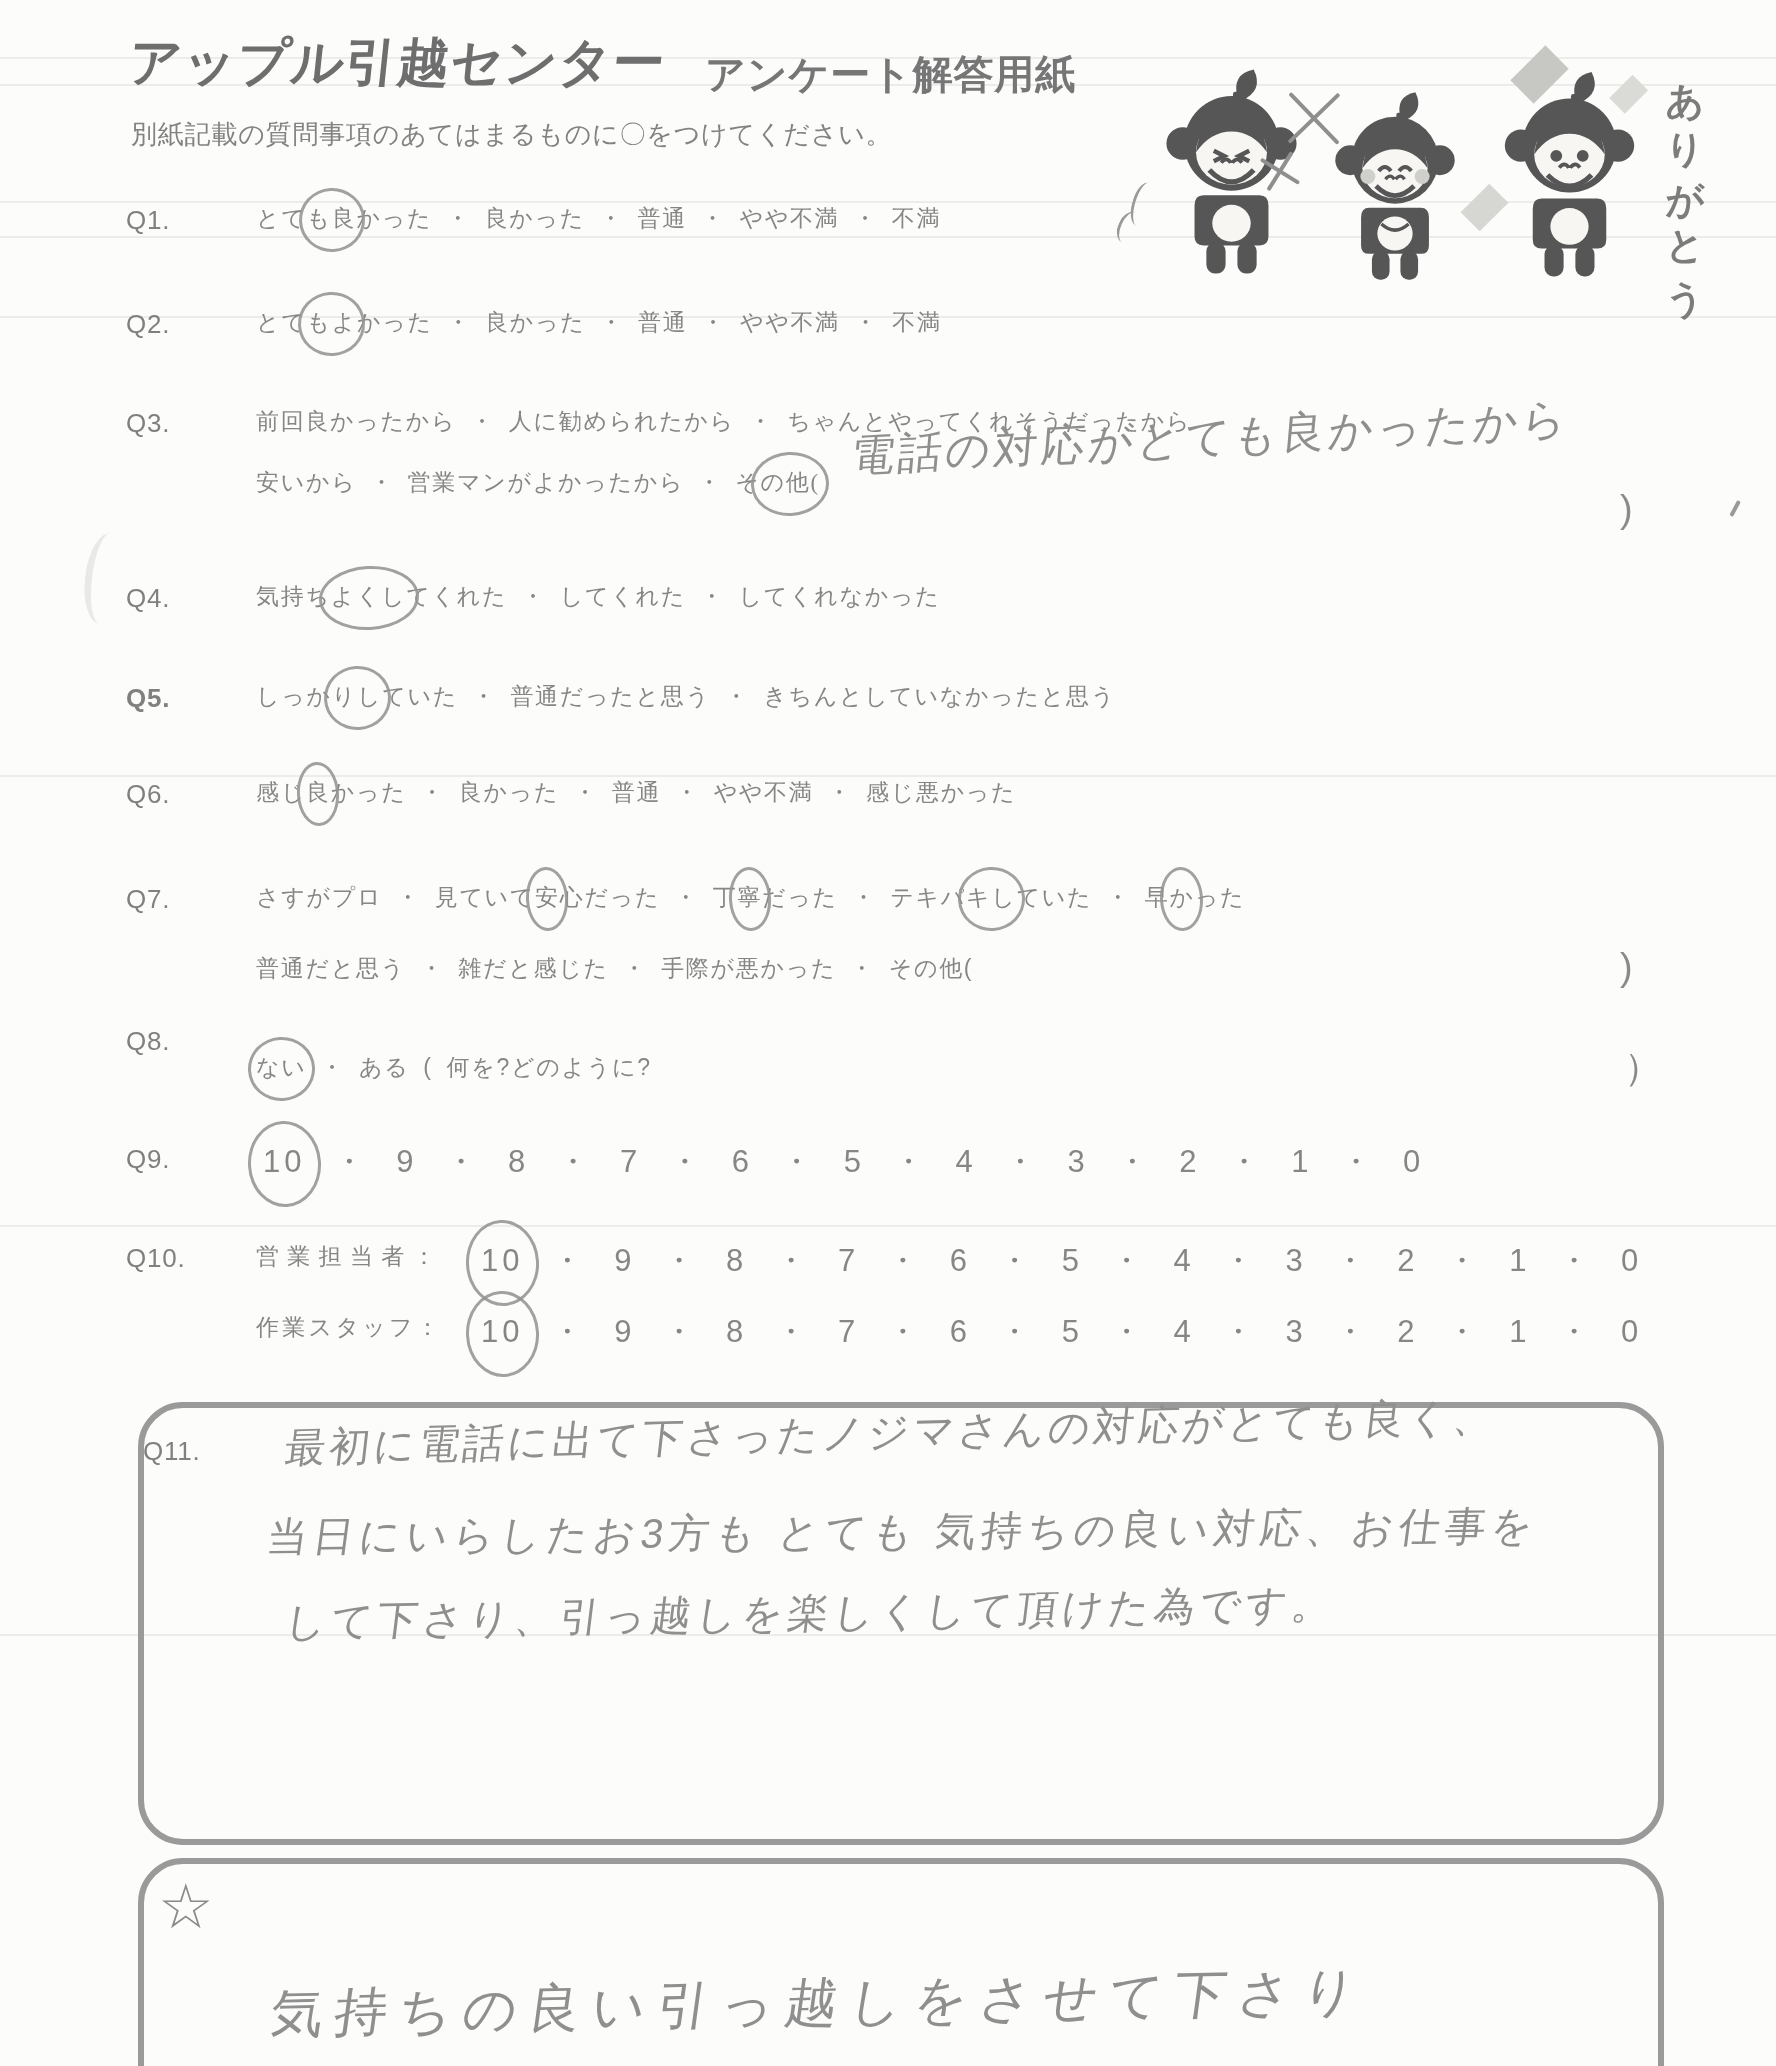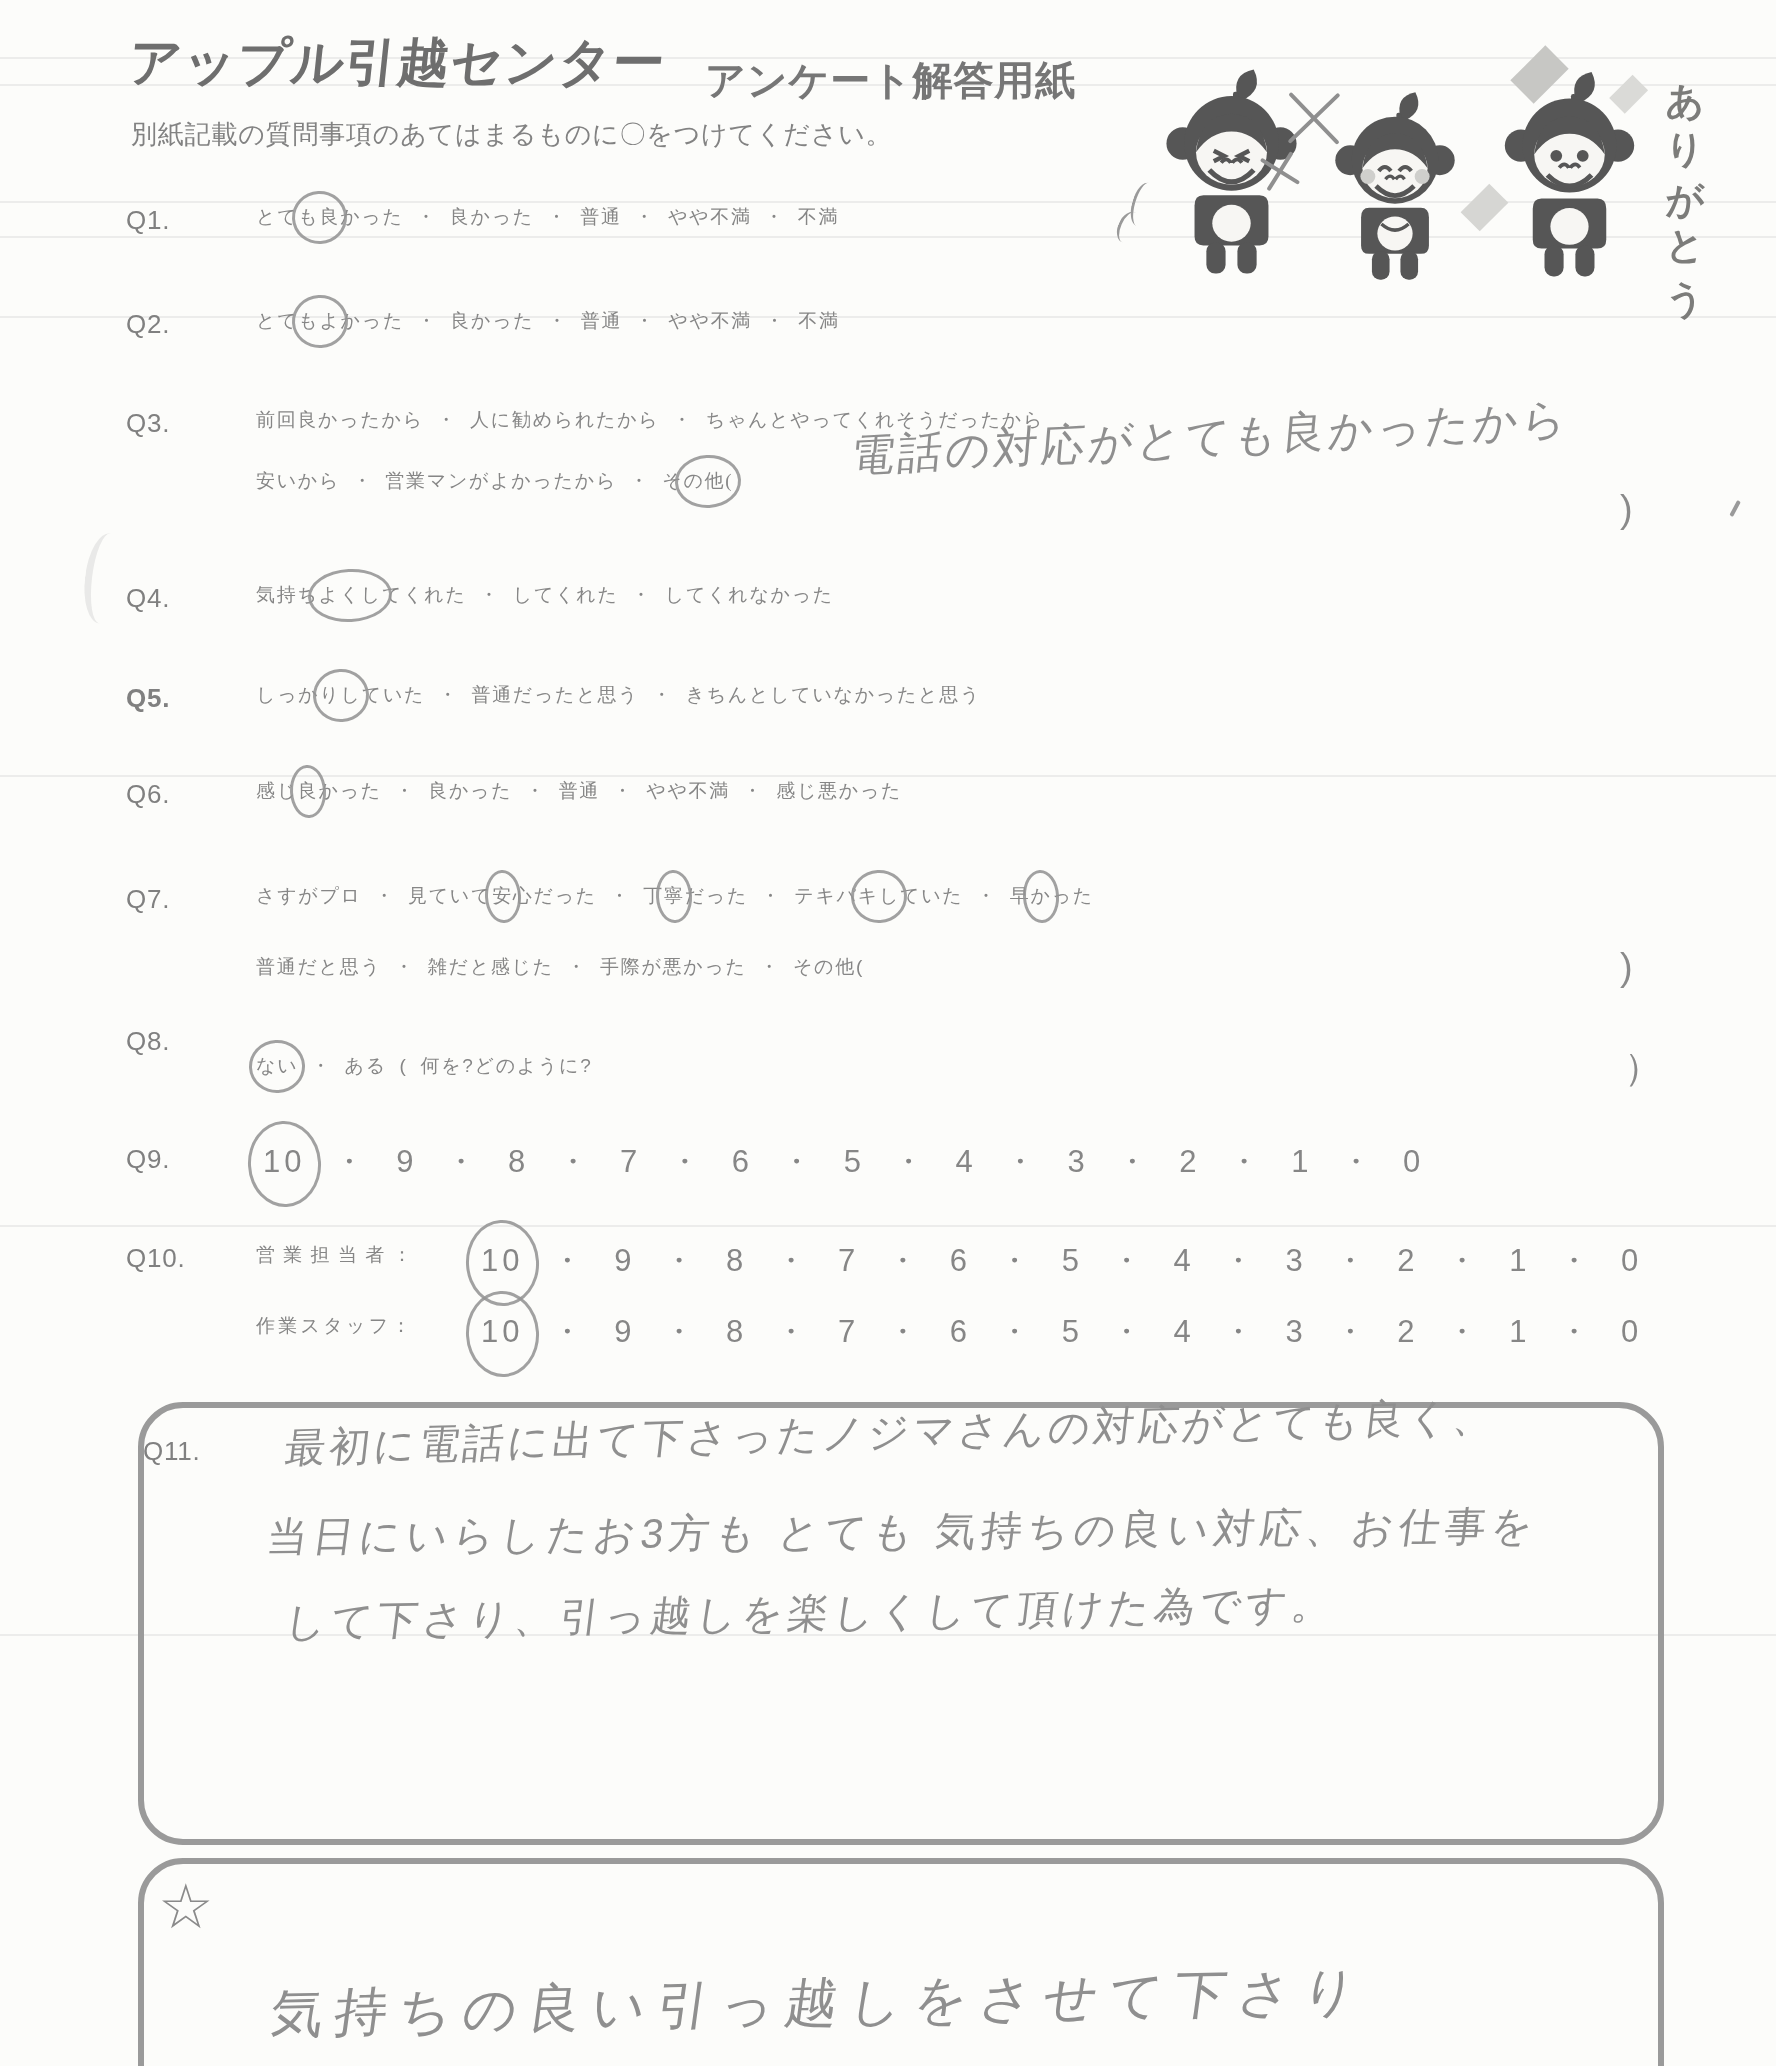--- a/index.html
+++ b/index.html
@@ -5,21 +5,21 @@
   html,body{margin:0;padding:0;background:#e8e8e6;}
   .page{position:relative;width:1776px;height:2508px;background:#fcfcfa;overflow:hidden;
         font-family:"Liberation Sans",sans-serif;color:#868686;}
   .abs{position:absolute;white-space:nowrap;line-height:1;}
   
   .title{font-size:52px;font-weight:bold;color:#6e6e6e;transform:skewX(-6deg);letter-spacing:0.8px;}
   .formname{font-size:40px;font-weight:bold;color:#767676;letter-spacing:0.8px;}
   .instruction{font-size:26px;color:#828282;letter-spacing:0.8px;}
   
   .qlab{left:126px;font-size:26px;color:#808080;letter-spacing:0.8px;}
-  .opt{left:256px;font-size:19px;letter-spacing:1.7px;word-spacing:5.8px;}
+  .opt{left:256px;font-size:23px;letter-spacing:1.7px;word-spacing:5.8px;}
   .nums{font-size:31px;letter-spacing:4.1px;word-spacing:15px;}
   .paren{font-size:38px;color:#8a8a8a;}
   
   .circ{position:relative;display:inline-block;}
   .circ::after{content:"";position:absolute;left:-16%;right:-16%;top:-55%;bottom:-62%;
                border:3.7px solid rgba(148,148,148,.88);border-radius:50%;transform:rotate(-3deg);}
   .tall::after{top:-82%;bottom:-95%;}
   .wide::after{left:-36%;right:-36%;}
   
   .hw{color:#8f8f8f;transform-origin:left center;}
@@ -47,21 +47,21 @@
   <div class="scanline" style="top:201px"></div>
   <div class="scanline" style="top:236px"></div>
   <div class="scanline" style="top:316px"></div>
   <div class="scanline" style="top:775px"></div>
   <div class="scanline" style="top:1225px"></div>
   <div class="scanline" style="top:1634px"></div>
 
   <div class="abs" style="left:85px;top:533px;width:33px;height:91px;border-left:7.4px solid rgba(170,170,170,.22);border-radius:50%;transform:rotate(7deg);"></div>
 
   <div class="abs title" style="left:129px;top:36px;">アップル引越センター</div>
-  <div class="abs formname" style="left:705px;top:60px;">アンケート解答用紙</div>
+  <div class="abs formname" style="left:705px;top:54px;">アンケート解答用紙</div>
   <div class="abs instruction" style="left:131px;top:121px;">別紙記載の質問事項のあてはまるものに〇をつけてください。</div>
 
   <div class="abs" style="left:1116px;top:33px;width:645px;height:256px;">
     <div class="motion" style="left:15.7px;top:149px;transform:rotate(16deg);"></div>
     <div class="motion" style="left:2.1px;top:178px;transform:rotate(24deg);height:33px;"></div>
 
     <svg viewBox="0 0 200 280" style="position:absolute;left:41px;top:35px;width:149px;height:207px;">
       <g fill="#565656">
         <path d="M108 40 Q100 8 130 2 Q144 30 114 44 Z"></path>
           <rect x="102" y="32" width="7" height="20" rx="3"></rect>

